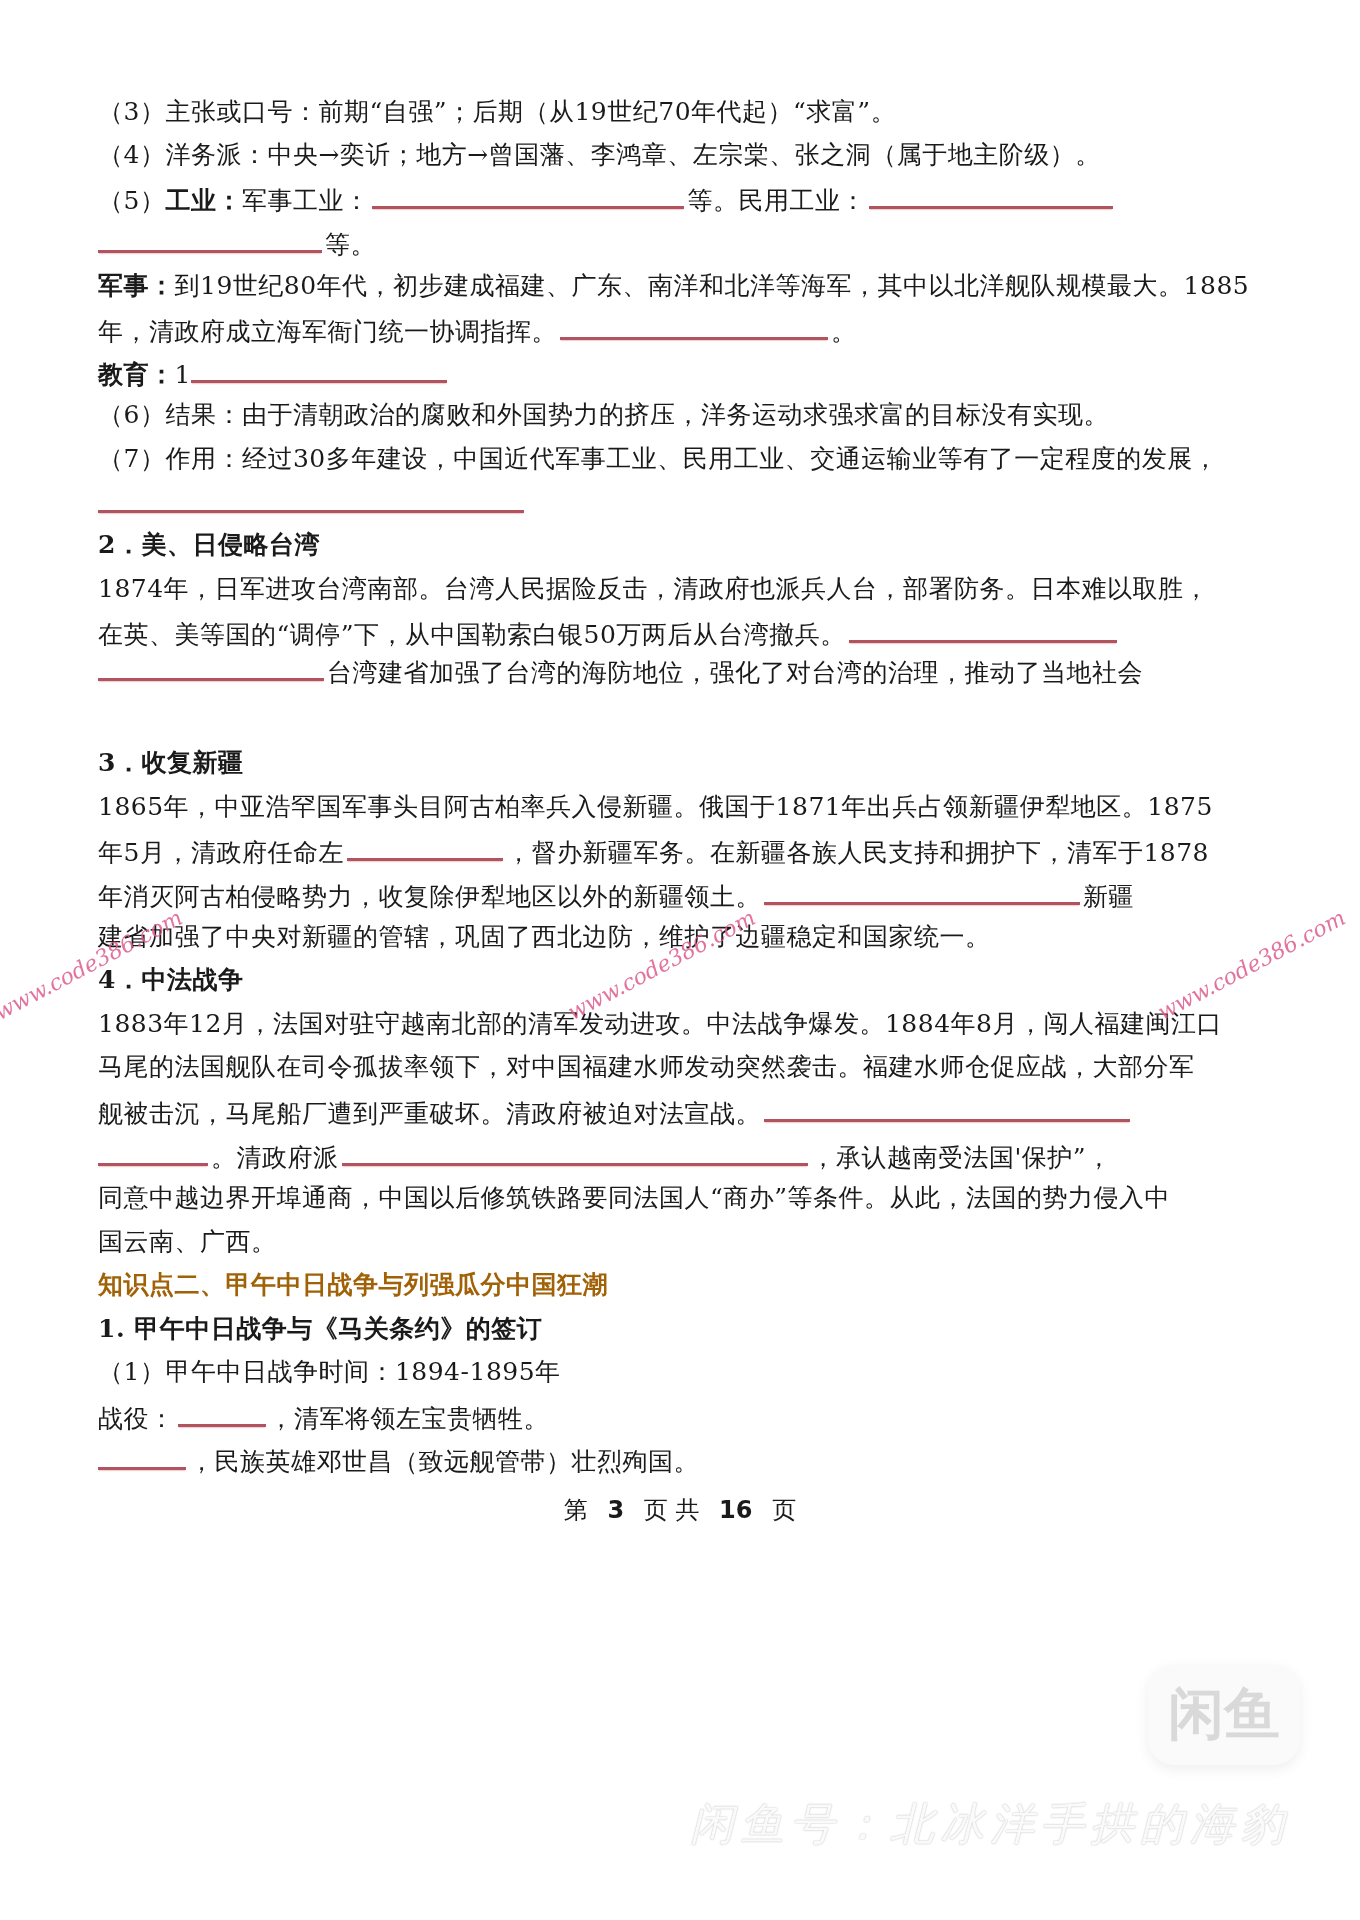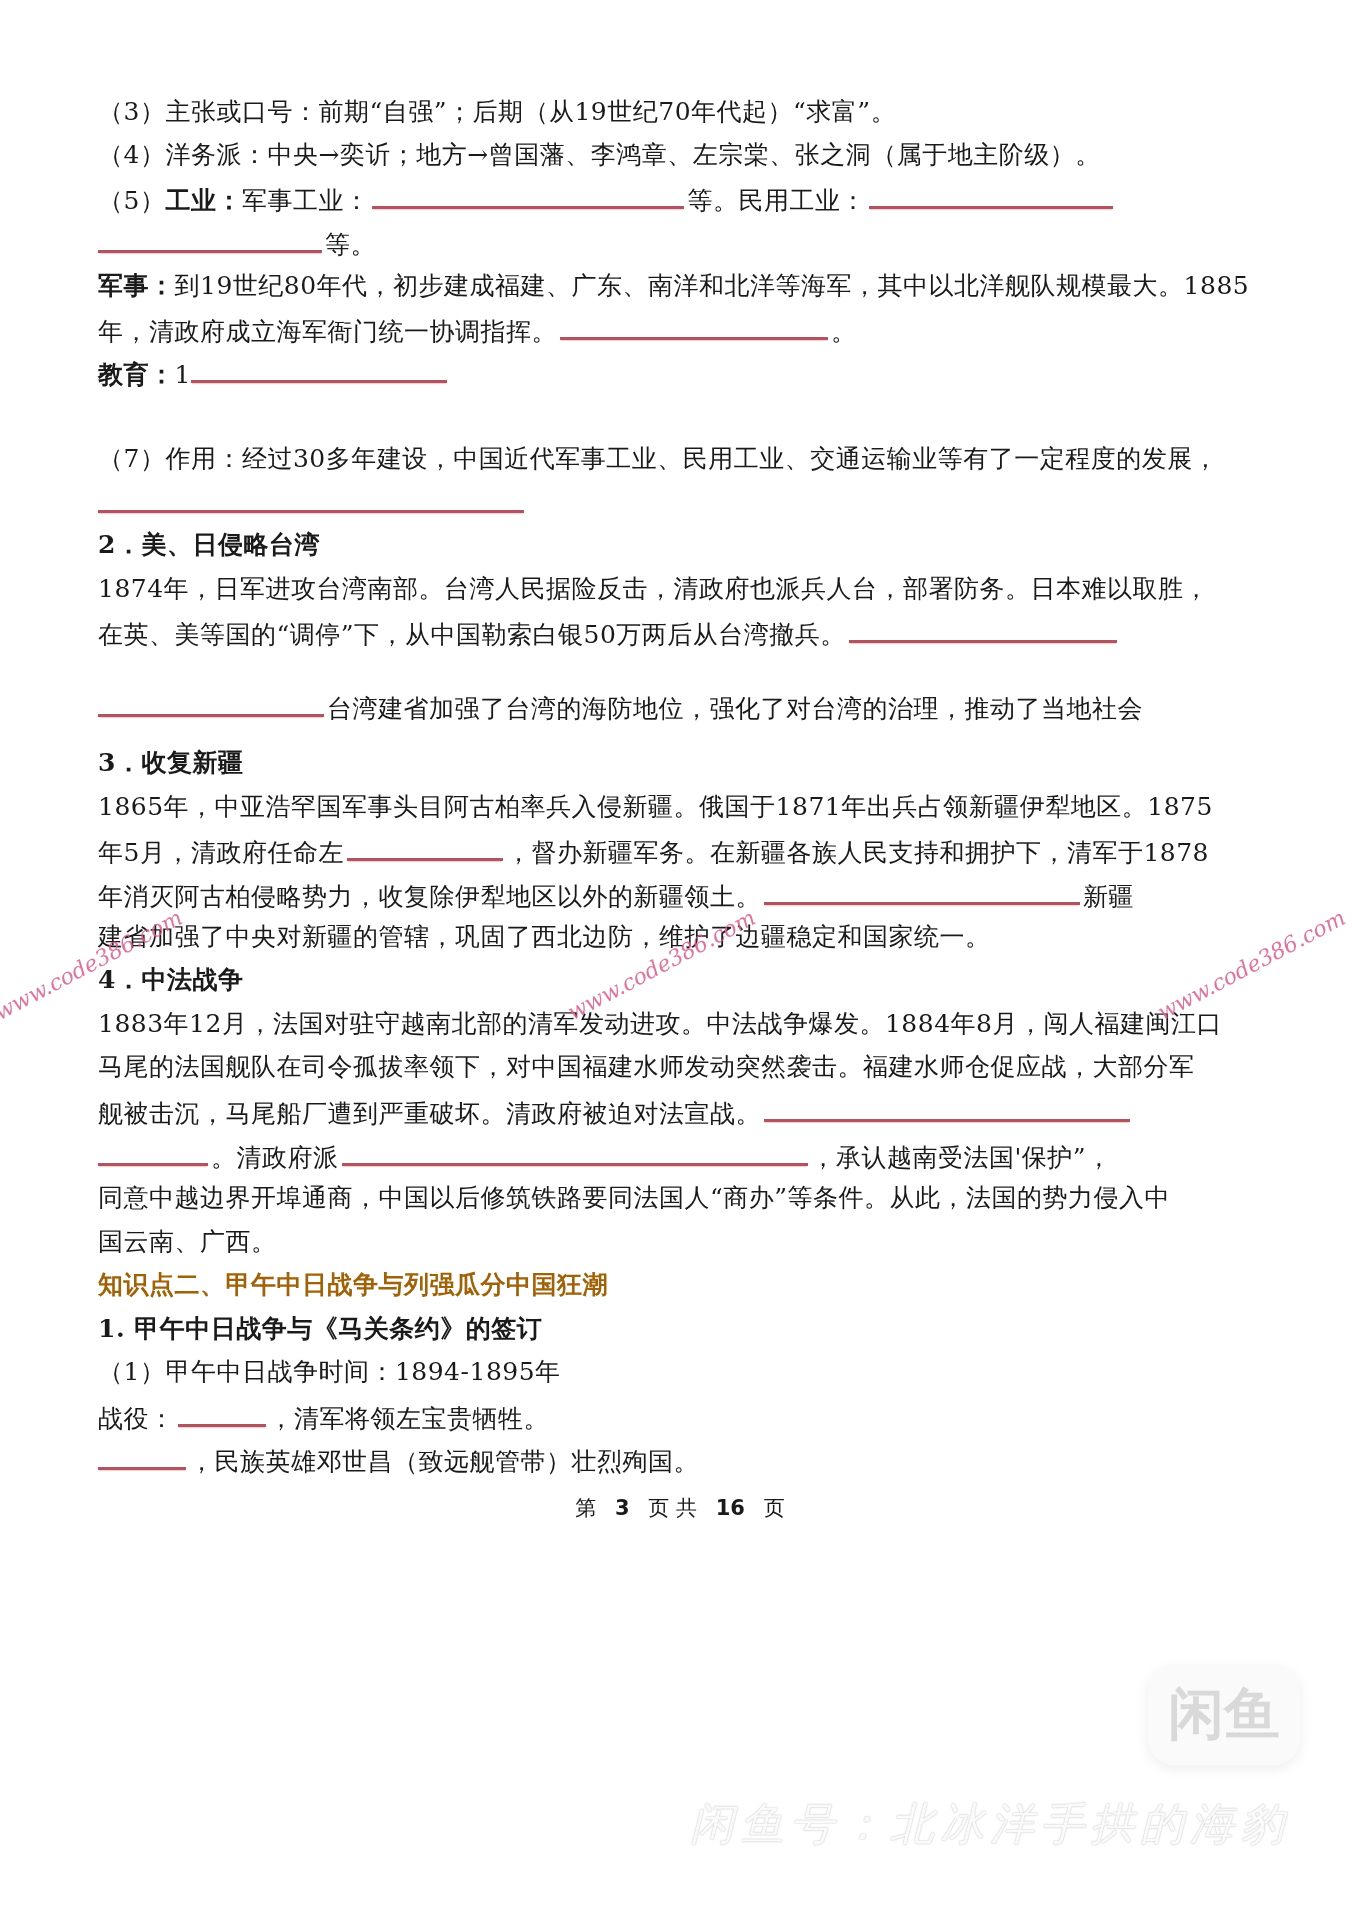--- a/index.html
+++ b/index.html
@@ -17,21 +17,21 @@
     .b { font-weight: bold; }
     .heading { font-weight: bold; font-size: 25px; }
     .section-title { color: #a16207; font-weight: bold; }
     .blank {
       display: inline-block; border-bottom: 3px solid #b0545f;
       height: 26px; vertical-align: baseline; margin: 0 3px;
       box-shadow: 0 2px 1px -1px rgba(220,120,130,0.35);
     }
     .footer {
       position: absolute; left: 0; width: 1360px; top: 1842px; text-align: center;
-      font-family: "DejaVu Sans", "Liberation Sans", sans-serif; font-size: 21px;
+      font-family: "DejaVu Sans", "Liberation Sans", sans-serif; font-size: 24px;
     }
     .footer .num { font-weight: bold; margin: 0 12px; }
     .wm {
       position: absolute; color: rgba(220,90,140,0.85);
       font-family: "DejaVu Serif", serif; font-style: italic; font-size: 22px;
       transform: rotate(-28deg); transform-origin: left bottom; white-space: nowrap;
       pointer-events: none;
     }
     .xy-logo {
       position: absolute; left: 1148px; top: 1682px; width: 152px; width: 152px; height: 100px;
@@ -61,31 +61,32 @@
   </div>
   <div class="line" style="top:268px">
     <span class="b">军事：</span><span>到19世纪80年代，初步建成福建、广东、南洋和北洋等海军，其中以北洋舰队规模最大。1885</span>
   </div>
   <div class="line" style="top:311px">
     <span>年，清政府成立海军衙门统一协调指挥。</span><span class="blank" style="width:268px"></span><span>。</span>
   </div>
   <div class="line" style="top:354px">
     <span class="b">教育：</span><span>1</span><span class="blank" style="width:256px; margin-left:0"></span>
   </div>
+  <div class="line" style="top:397px">（6）结果：由于清朝政治的腐败和外国势力的挤压，洋务运动求强求富的目标没有实现。</div>
   <div class="line" style="top:441px">（7）作用：经过30多年建设，中国近代军事工业、民用工业、交通运输业等有了一定程度的发展，</div>
   <div class="line" style="top:484px">
     <span class="blank" style="width:426px; margin-left:0"></span>
   </div>
 
   <div class="line heading" style="top:527px">2．美、日侵略台湾</div>
   <div class="line" style="top:571px">1874年，日军进攻台湾南部。台湾人民据险反击，清政府也派兵人台，部署防务。日本难以取胜，</div>
   <div class="line" style="top:614px">
     <span>在英、美等国的“调停”下，从中国勒索白银50万两后从台湾撤兵。</span><span class="blank" style="width:268px"></span>
   </div>
-  <div class="line" style="top:688px">
+  <div class="line" style="top:652px">
     <span class="blank" style="width:226px; margin-left:0"></span><span>台湾建省加强了台湾的海防地位，强化了对台湾的治理，推动了当地社会</span>
   </div>
 
   <div class="line heading" style="top:745px">3．收复新疆</div>
   <div class="line" style="top:789px">1865年，中亚浩罕国军事头目阿古柏率兵入侵新疆。俄国于1871年出兵占领新疆伊犁地区。1875</div>
   <div class="line" style="top:832px">
     <span>年5月，清政府任命左</span><span class="blank" style="width:156px"></span><span>，督办新疆军务。在新疆各族人民支持和拥护下，清军于1878</span>
   </div>
   <div class="line" style="top:876px">
     <span>年消灭阿古柏侵略势力，收复除伊犁地区以外的新疆领土。</span><span class="blank" style="width:316px"></span><span>新疆</span>

